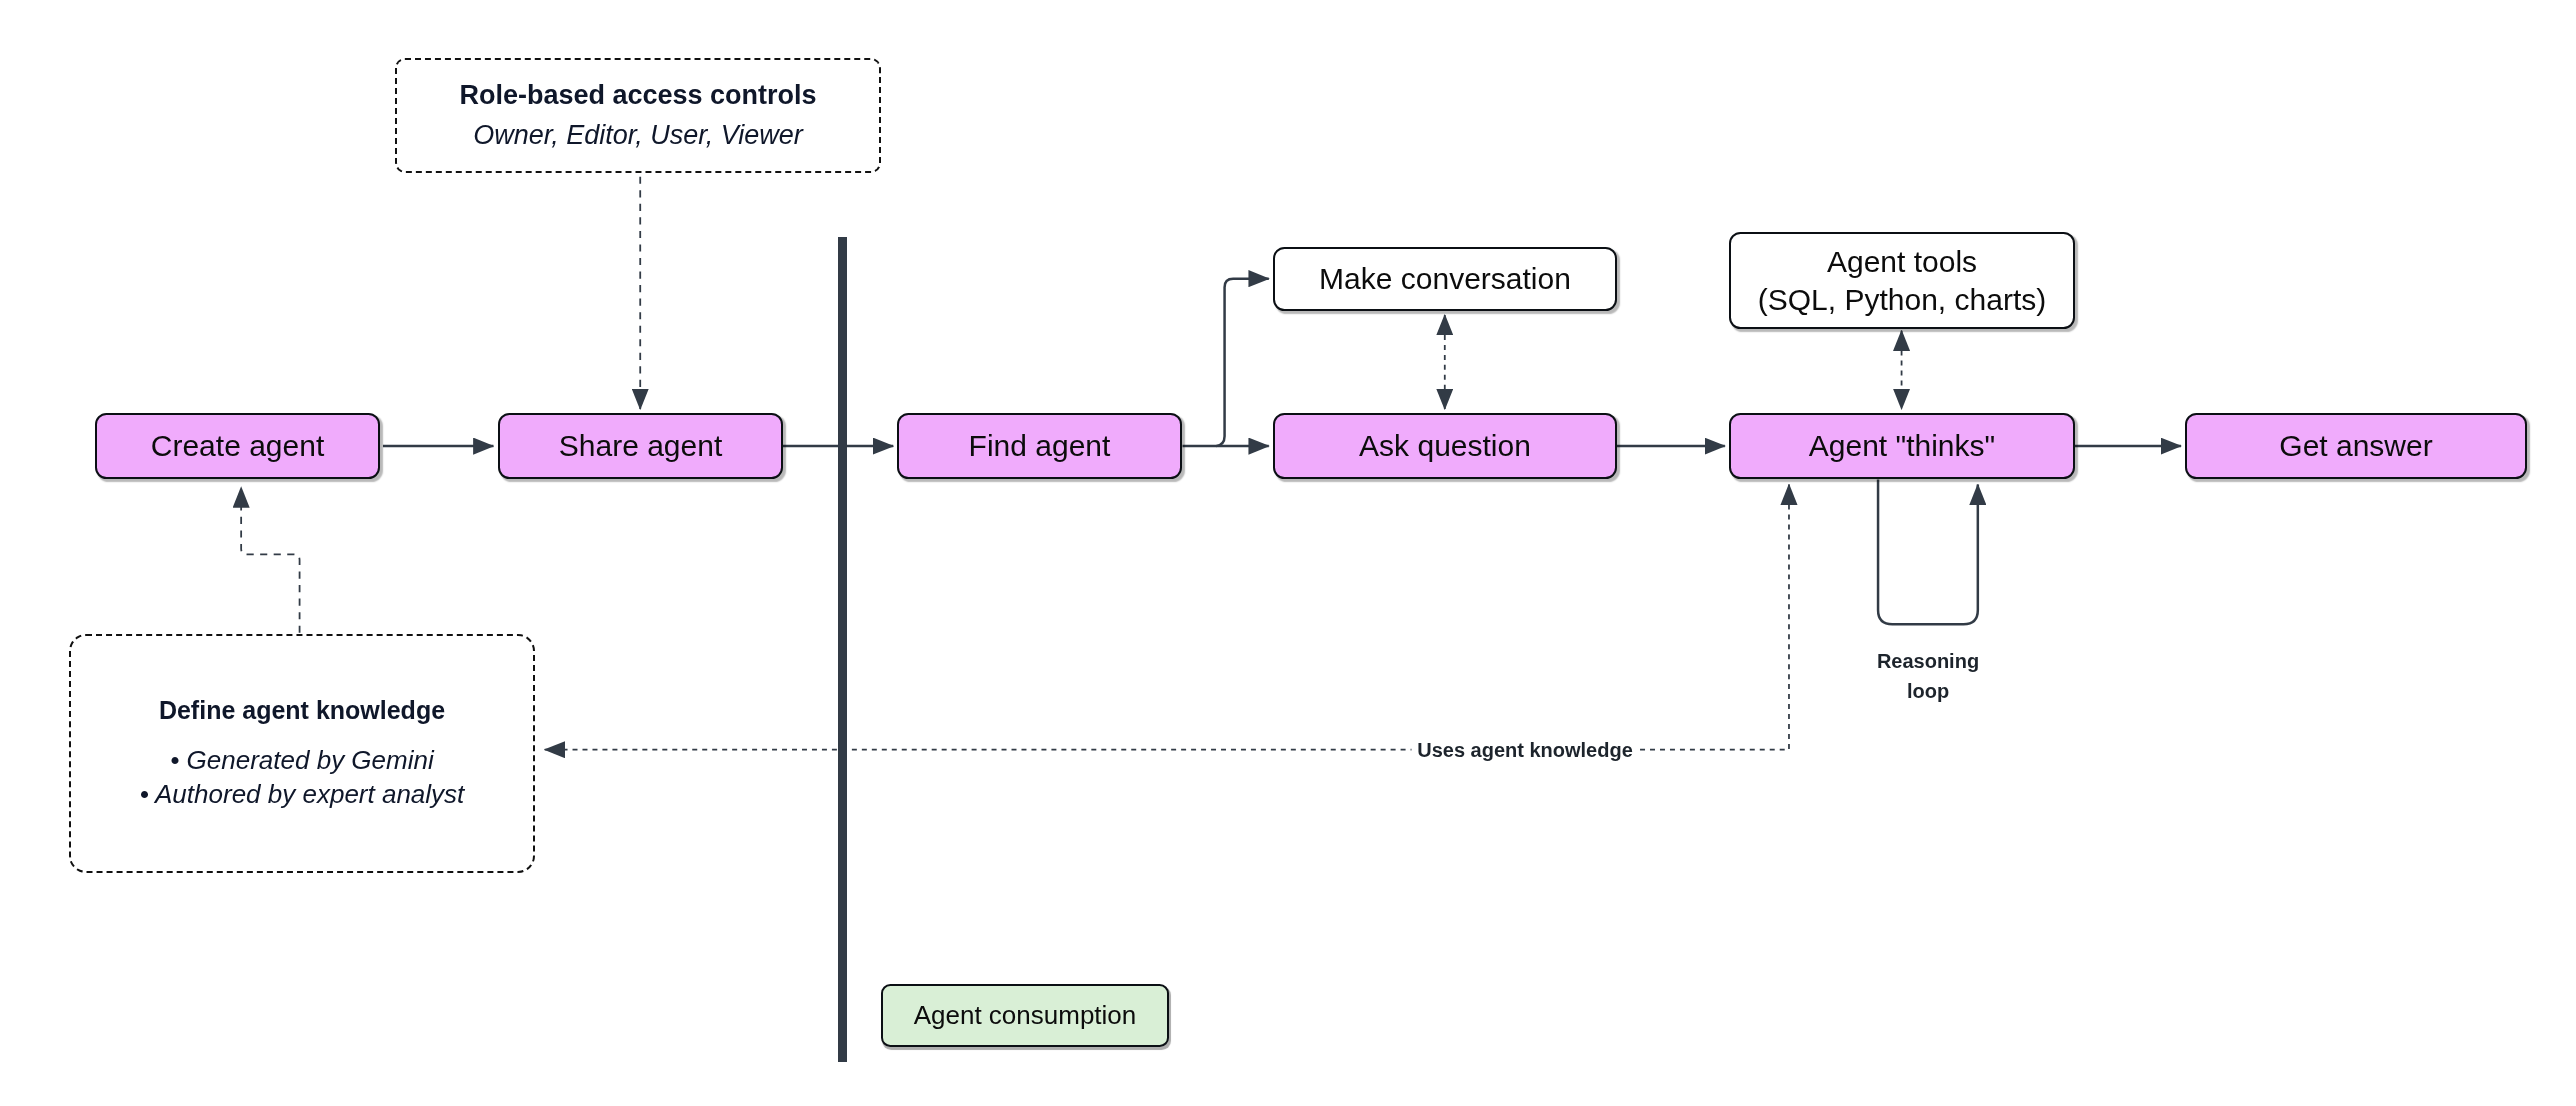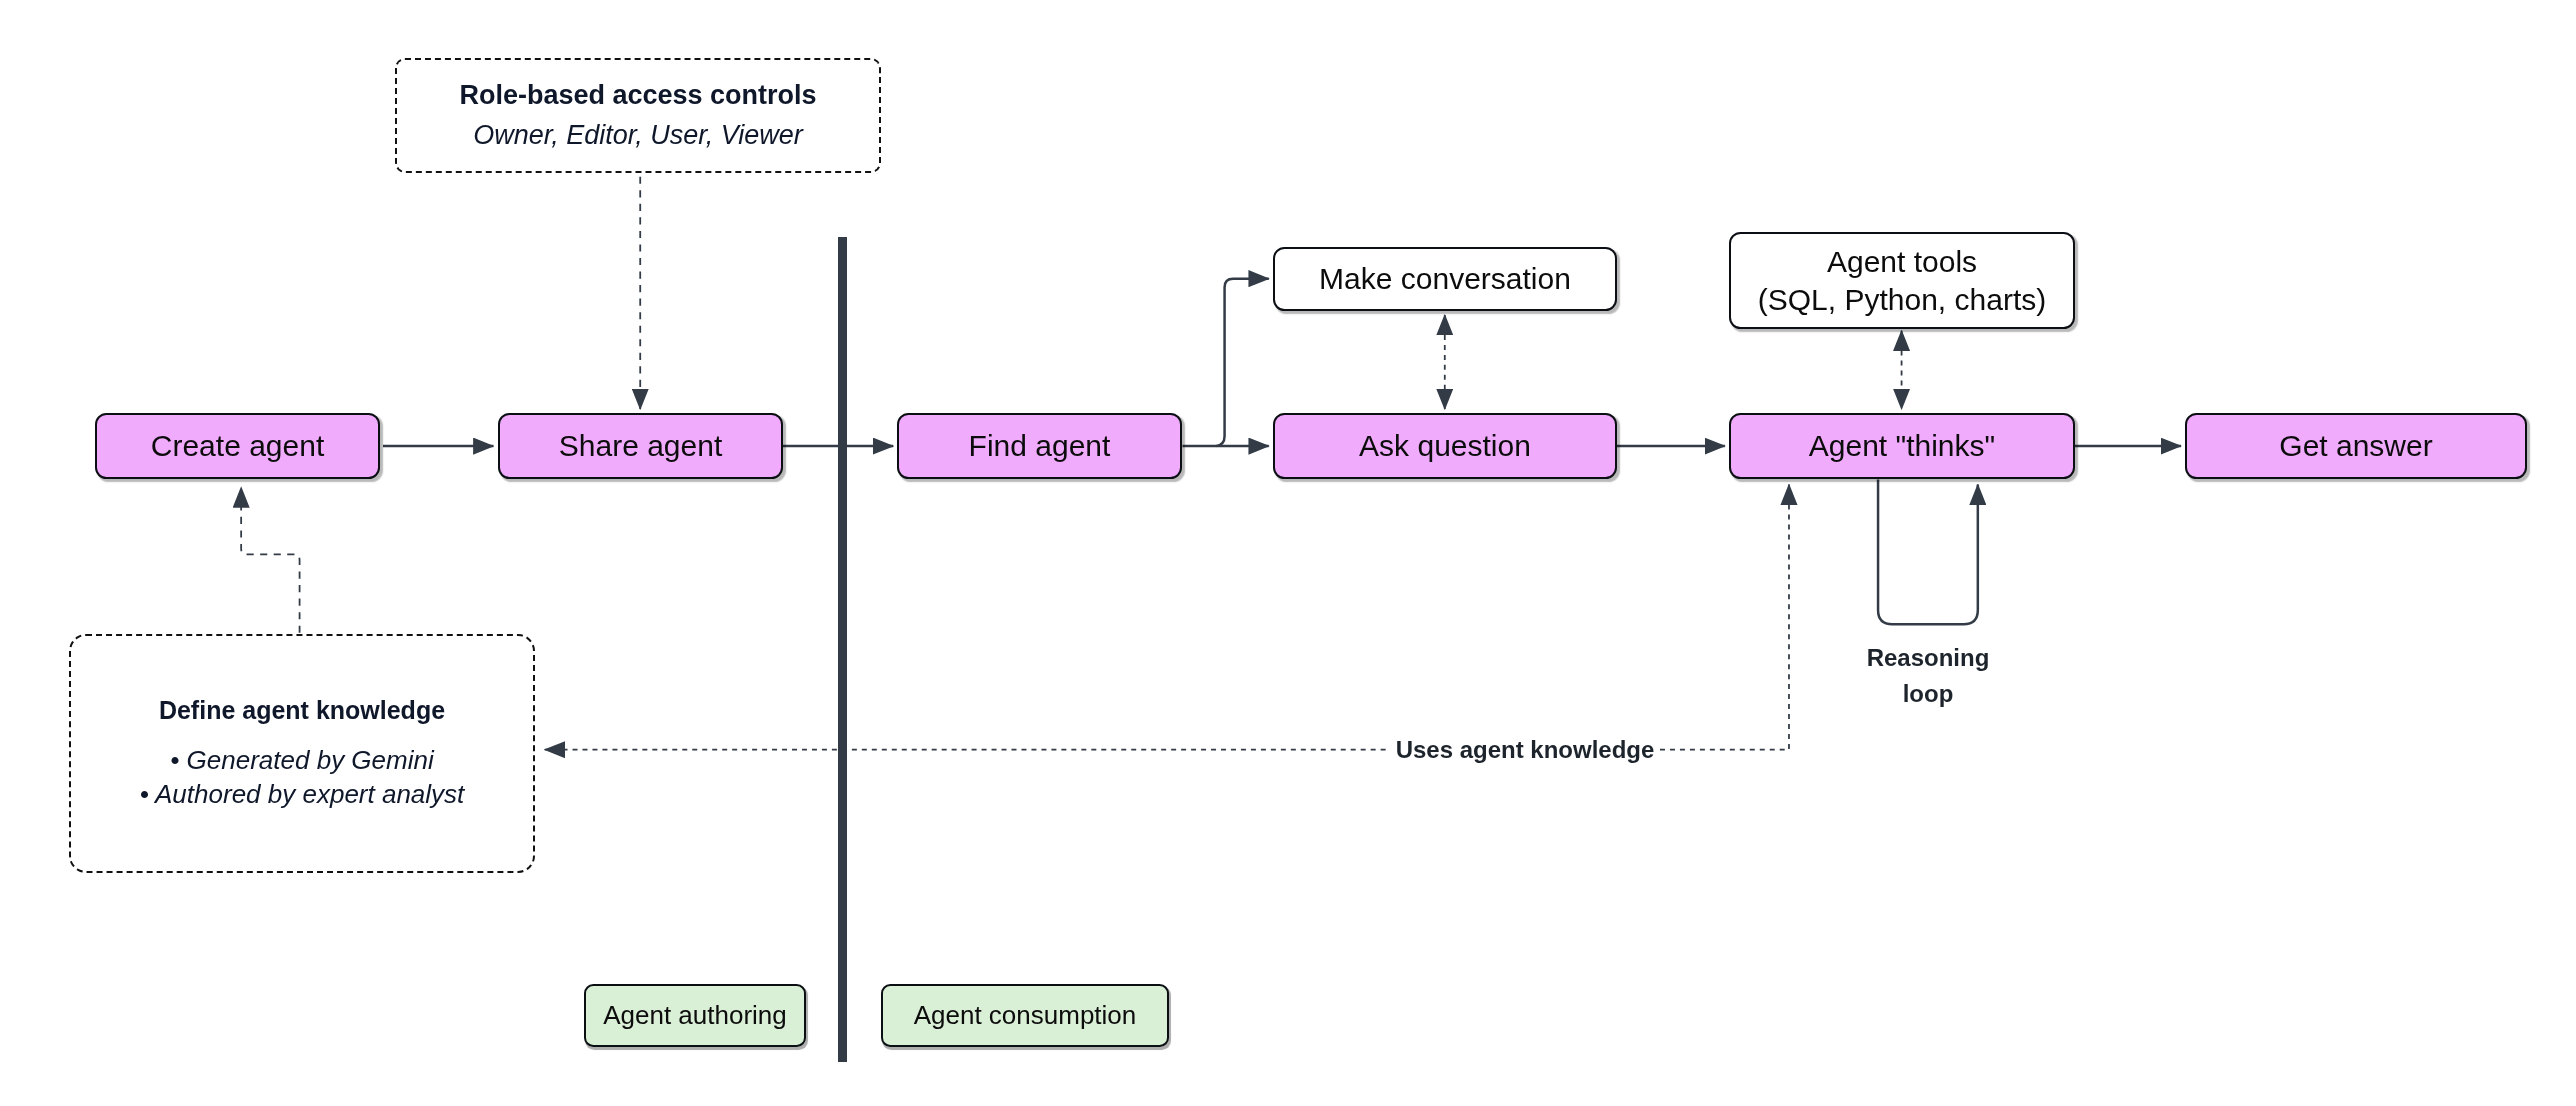--- a/index.html
+++ b/index.html
@@ -83,21 +83,21 @@
     width: 8.6px;
     height: 825px;
     background: #323b46;
   }
 
   .edge-label {
     position: absolute;
     z-index: 3;
     transform: translate(-50%, -50%);
     font-weight: bold;
-    font-size: 24px;
+    font-size: 20px;
     color: #1d242c;
     text-align: center;
     line-height: 1.5;
     white-space: nowrap;
   }
   .edge-label.on-line { background: #ffffff; padding: 0 5.7px; }
 </style>
 </head>
 <body>
 
@@ -179,22 +179,19 @@
 
   <div class="edge-label on-line" style="left:1525px; top:750px;">
     <span>Uses agent knowledge</span>
   </div>
 
   <div class="edge-label" style="left:1928px; top:676px;">
     <div>Reasoning</div>
     <div>loop</div>
   </div>
 
-  <div class="zone" style="left:584px; top:984px; width:222px; height:63px;">
-    <span>Agent authoring</span>
-  </div>
 
   <div class="zone" style="left:881px; top:984px; width:288px; height:63px;">
     <span>Agent consumption</span>
   </div>
 
 </div>
 
 
 </body></html>

